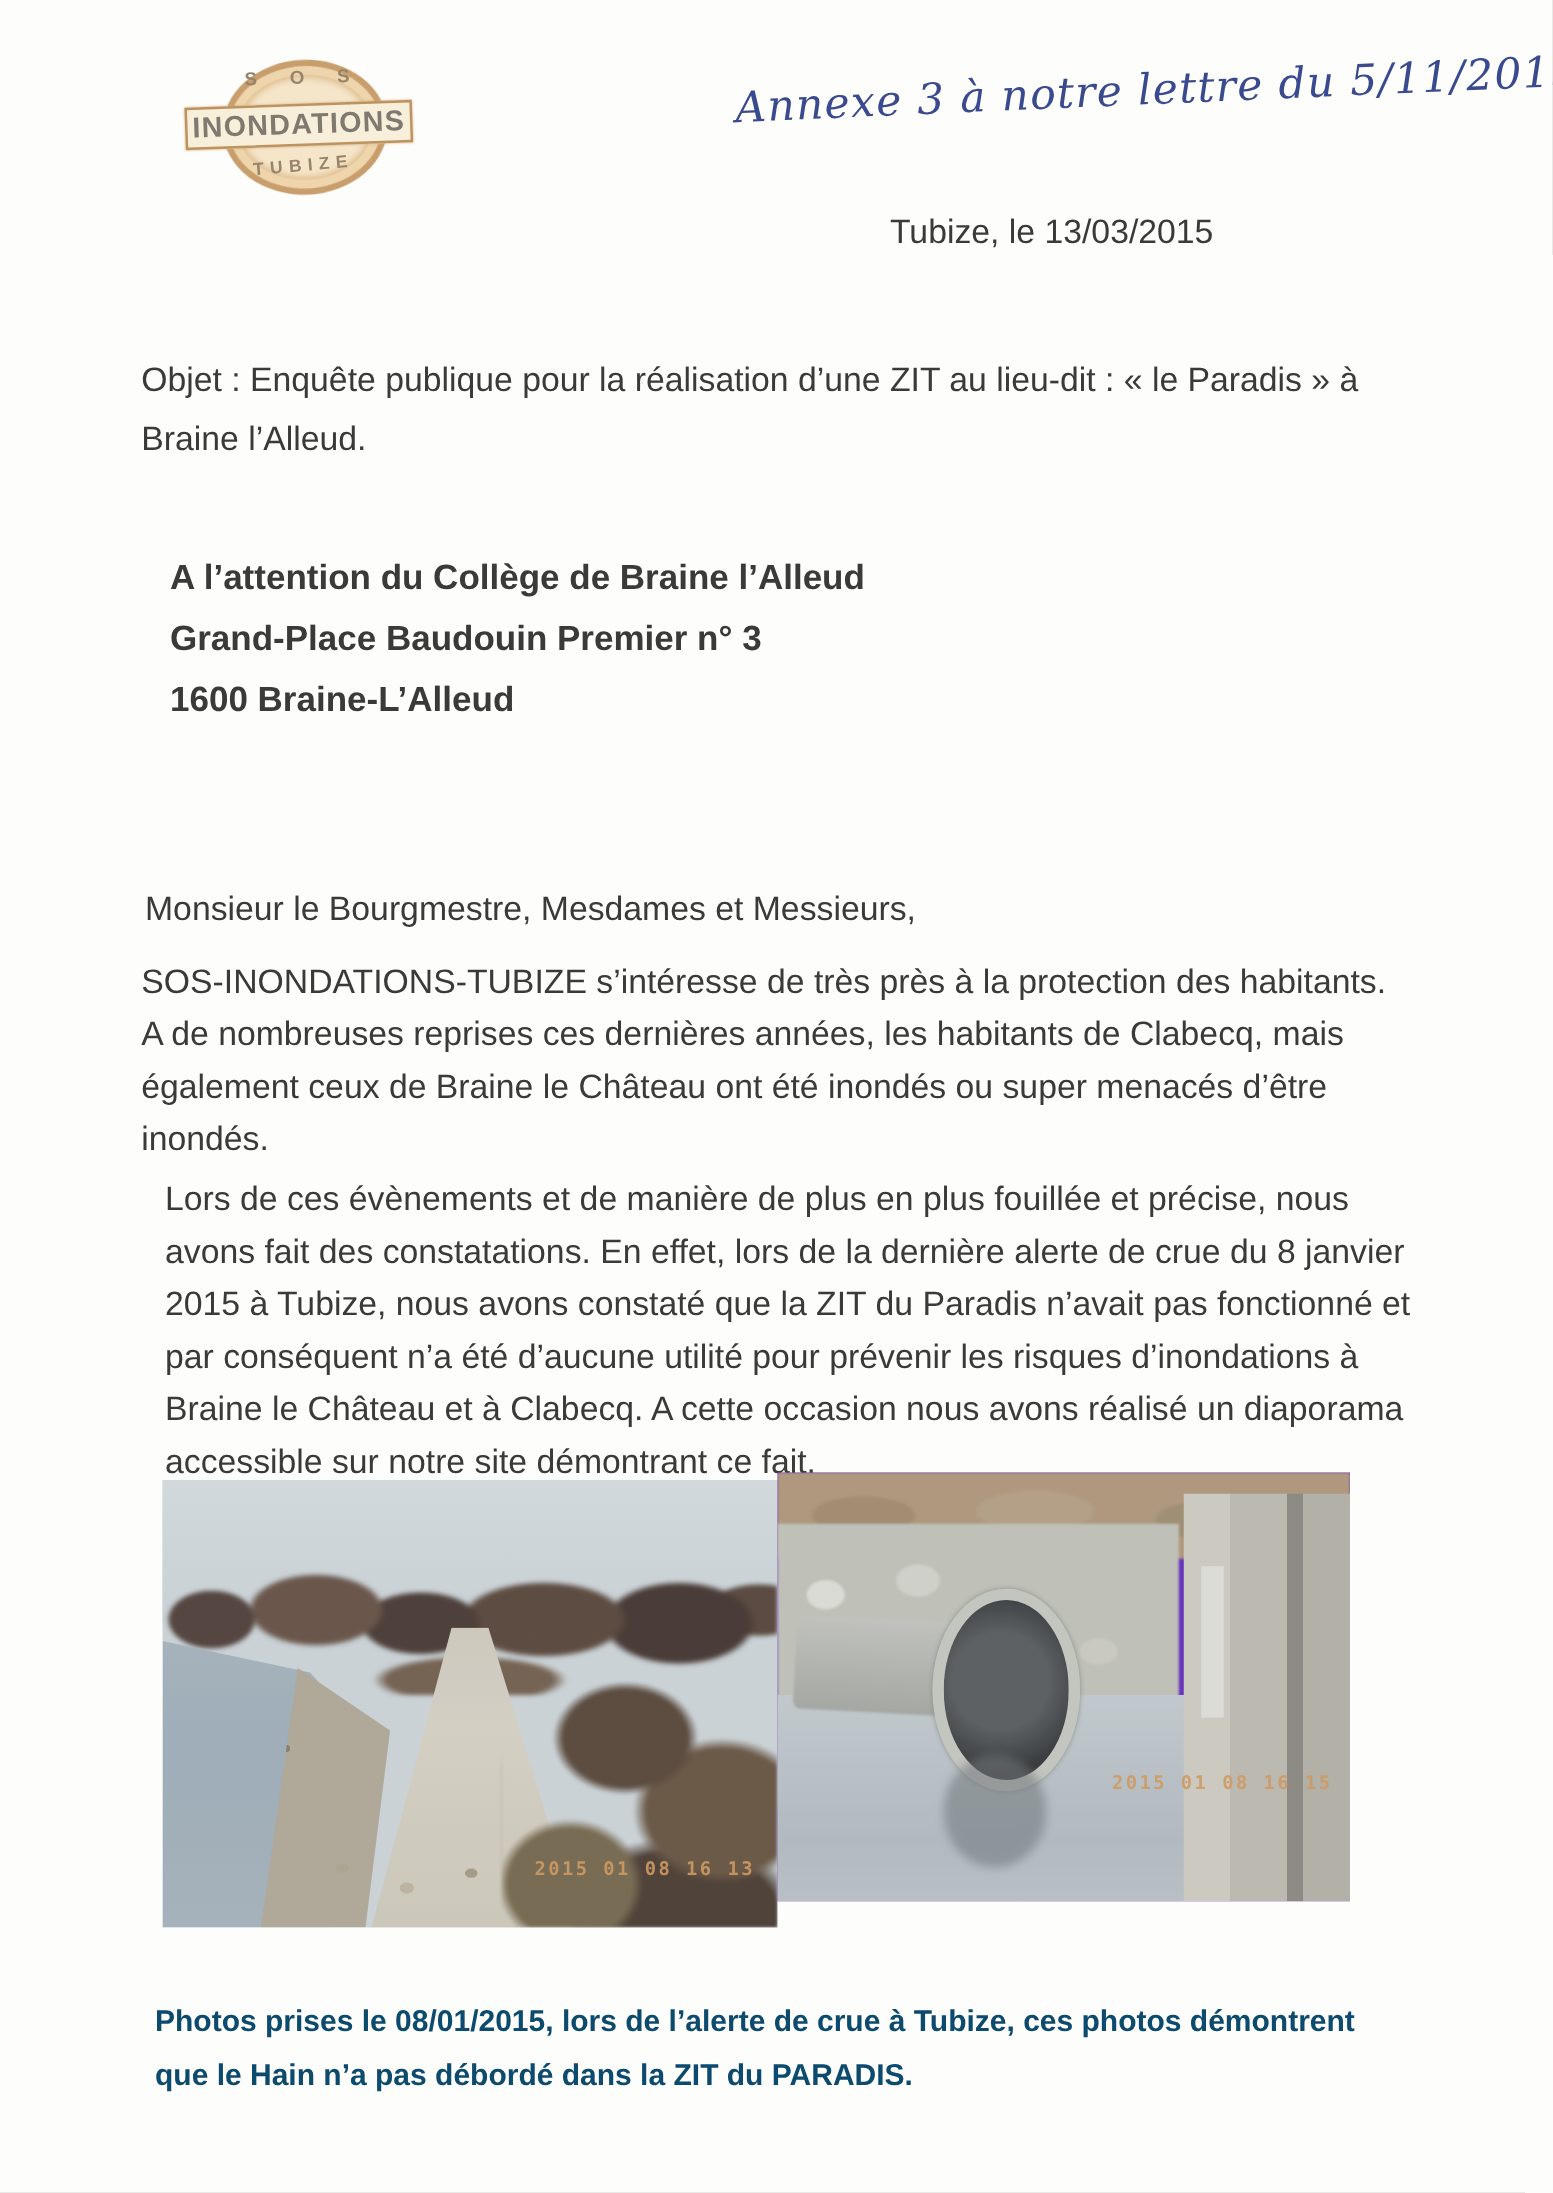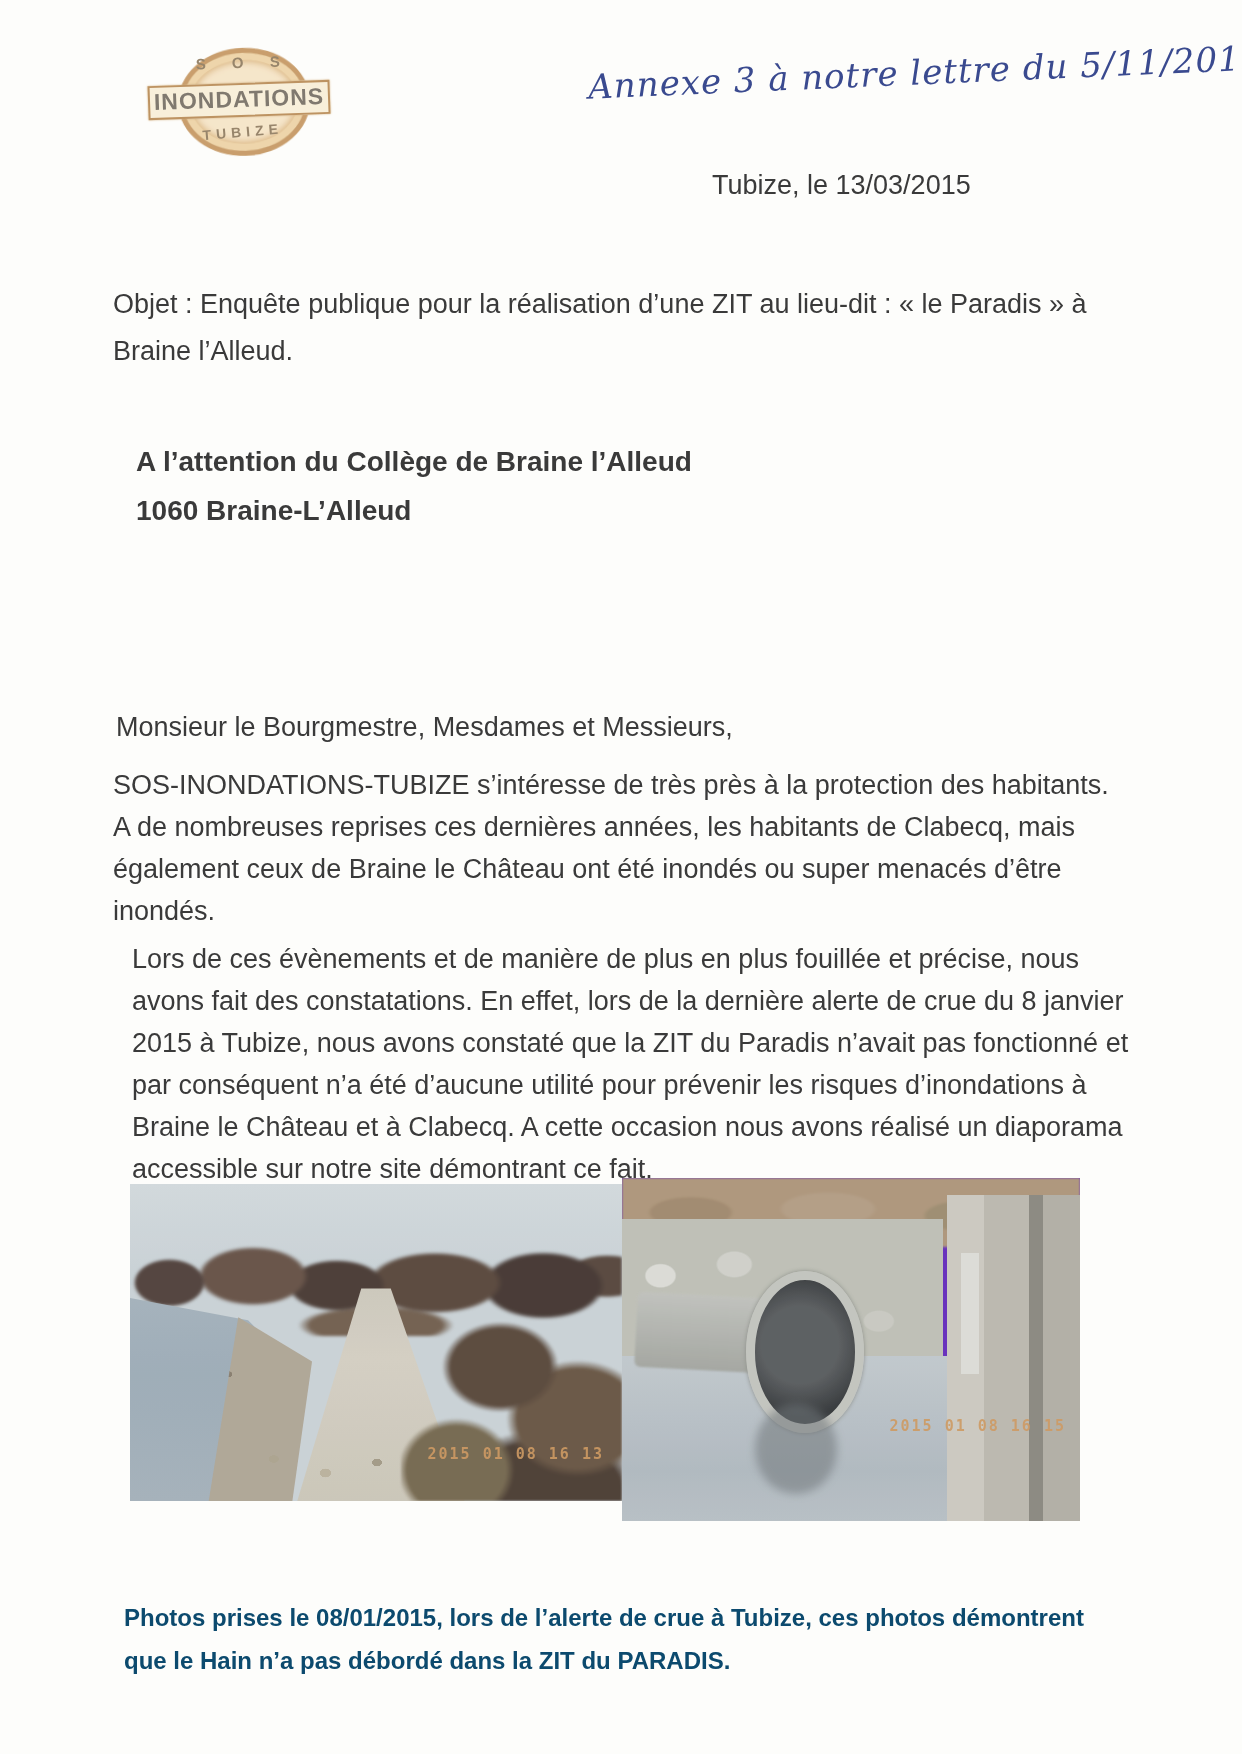--- a/index.html
+++ b/index.html
@@ -53,21 +53,21 @@
   .dateline{position:absolute;left:712px;top:170px;font-size:27px;}
   .subject{position:absolute;left:113px;top:281px;width:985px;font-size:27px;line-height:47px;}
   .recipient{position:absolute;left:116px;top:437px;font-size:28px;font-weight:bold;line-height:49px;margin-left:20px;}
   .salutation{position:absolute;left:116px;top:712px;font-size:27px;text-align:right;}
   .para{position:absolute;left:113px;width:1000px;font-size:27px;line-height:42px;}
   .para1{top:764px;}
   .para2{top:938px;margin-left:19px;}
 
   
   .photo{position:absolute;overflow:hidden;filter:saturate(.85) contrast(.92);}
-  .photo-left{left:130px;top:1184px;width:492px;height:317px;background:#cfd9de;}
+  .photo-left{left:130px;top:1184px;width:492px;height:358px;background:#cfd9de;}
   .photo-right{left:622px;top:1178px;width:458px;height:343px;background:#6d28d9;}
   .layer{position:absolute;}
 
   
   .lp-sky{left:0;top:0;width:100%;height:32%;background:linear-gradient(180deg,#d8e1e5,#cdd8de);}
   .lp-trees{left:0;top:6%;width:100%;height:42%;
     background:
       radial-gradient(60px 40px at 8% 60%, #54413a 0 55%, transparent 60%),
       radial-gradient(90px 48px at 25% 55%, #6b5244 0 55%, transparent 62%),
       radial-gradient(80px 42px at 42% 62%, #4c3a32 0 55%, transparent 62%),
@@ -164,21 +164,22 @@
   </div>
 
   <div class="handwritten">Annexe 3  à notre lettre du 5/11/2015</div>
 
   <div class="dateline">Tubize, le 13/03/2015</div>
 
   <div class="subject">Objet : Enquête publique pour la réalisation d’une ZIT au lieu-dit : « le Paradis » à Braine l’Alleud.</div>
 
   <div class="recipient">
     <div>A l’attention du Collège de Braine l’Alleud</div>
-    <div>1060 Braine-L’Alleud</div>
+    <div>Grand-Place Baudouin Premier  n° 3</div>
+    <div>1600 Braine-L’Alleud</div>
   </div>
 
   <div class="salutation">Monsieur le Bourgmestre, Mesdames et Messieurs,</div>
 
   <div class="para para1">SOS-INONDATIONS-TUBIZE s’intéresse de très près à la protection des habitants. A de nombreuses reprises ces dernières années, les habitants de Clabecq, mais également ceux de Braine le Château ont été inondés ou super menacés d’être inondés.</div>
   <div class="para para2">Lors de ces évènements et de manière de plus en plus fouillée et précise, nous avons fait des constatations. En effet, lors de la dernière alerte de crue du 8 janvier 2015 à Tubize, nous avons constaté que la ZIT du Paradis n’avait pas fonctionné et par conséquent n’a été d’aucune utilité pour prévenir les risques d’inondations à Braine le Château et à Clabecq. A cette occasion nous avons réalisé un diaporama accessible sur notre site démontrant ce fait.</div>
 
   <div class="photo photo-left">
     <div class="layer lp-sky"></div>
     <div class="layer lp-trees"></div>

